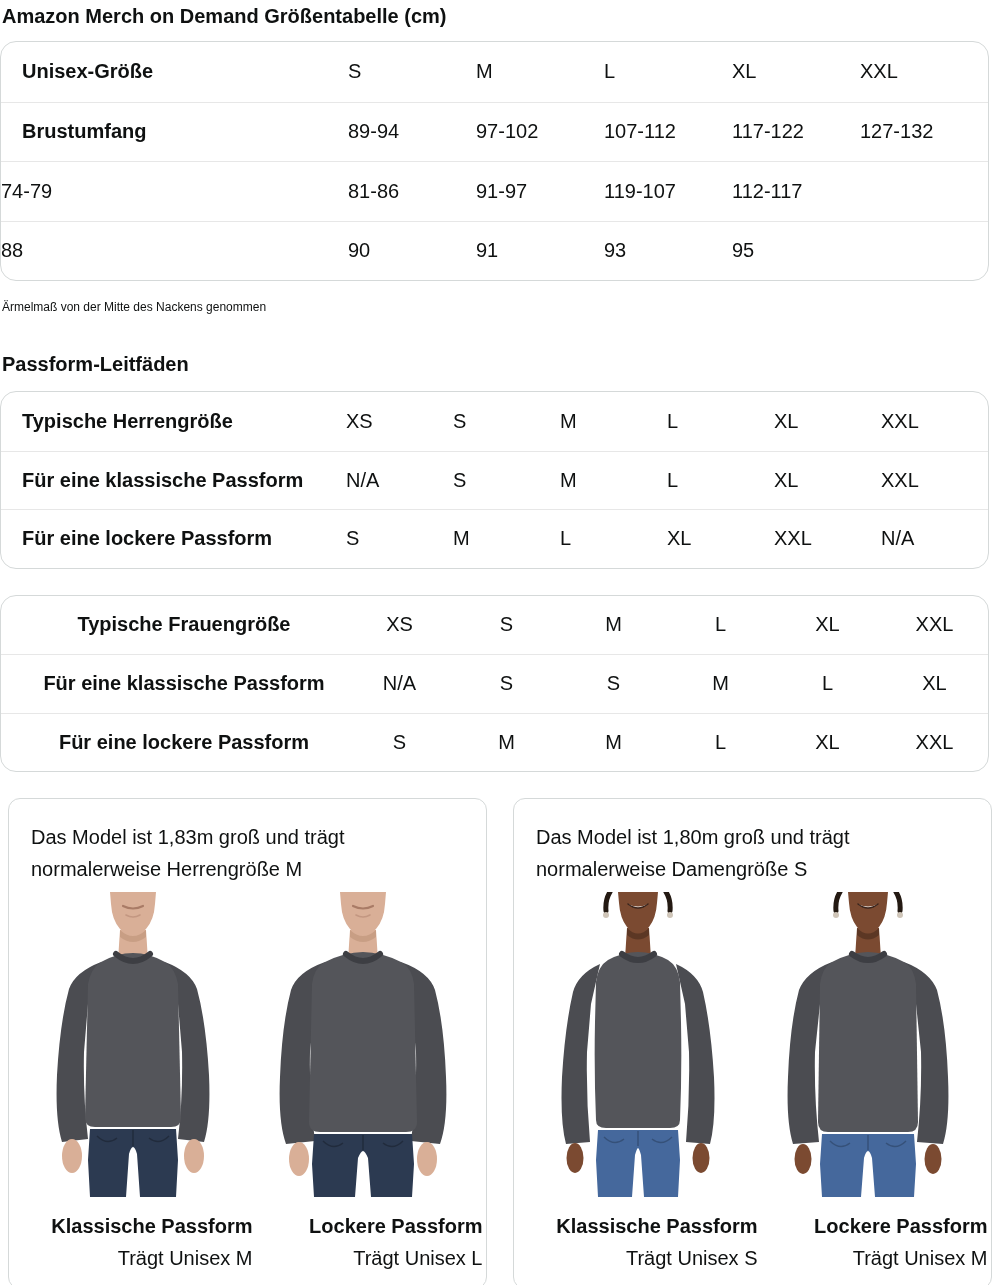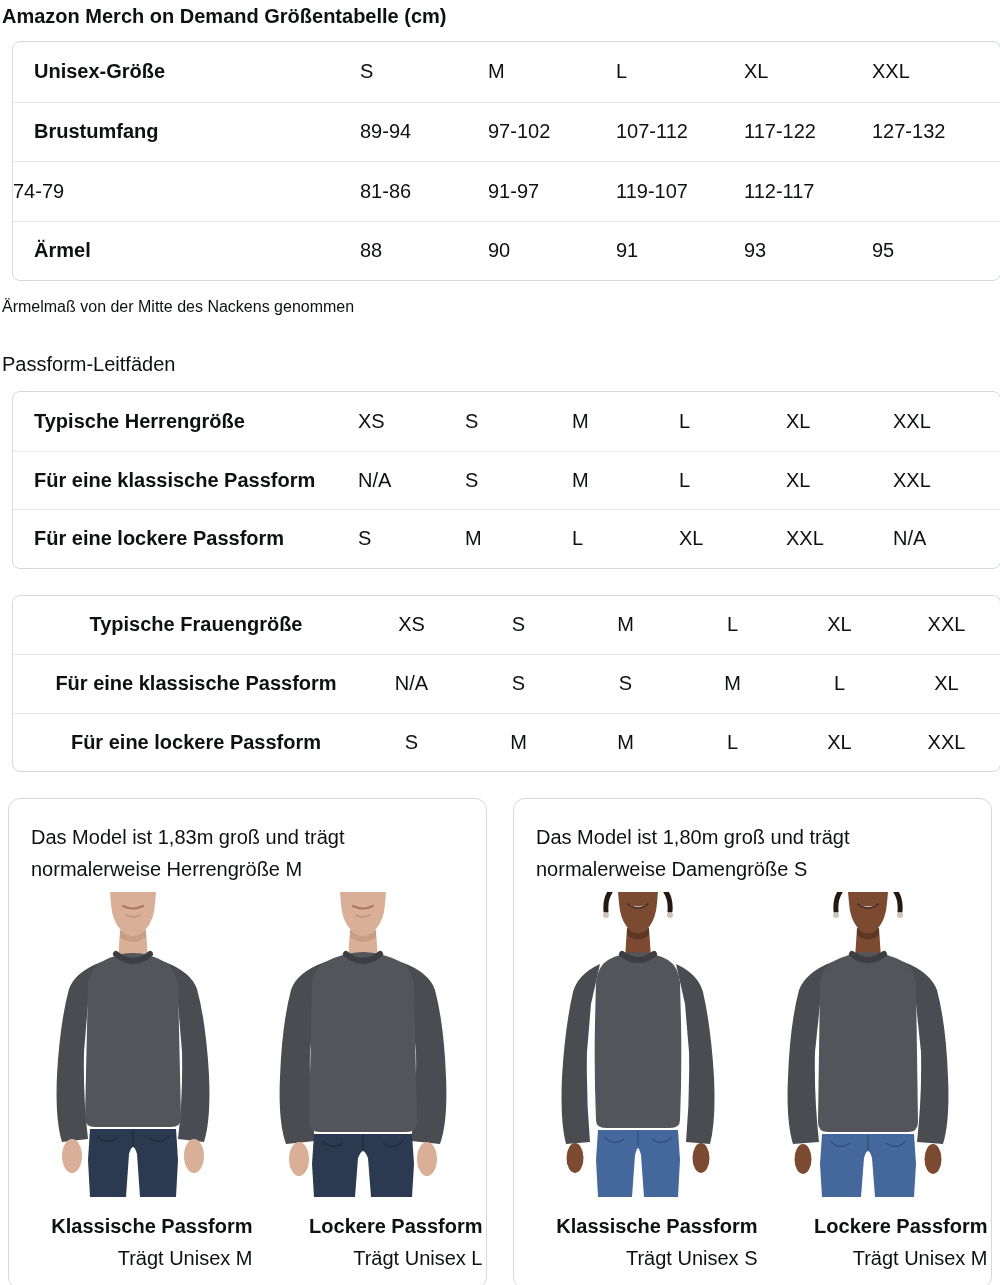--- a/index.html
+++ b/index.html
@@ -11,48 +11,48 @@
     color: var(--text, #0f1111);
   }
   .page-title {
     margin: 3px 8px 0 2px;
     font-size: 20px;
     line-height: 26px;
     font-weight: 700;
   }
   
   .chart-table {
-    margin-left: 12px;
+    margin-left: 0;
     width: 989px;
     border: 1px solid var(--border, #d5d9d9);
-    border-radius: 8px;
+    border-radius: 16px;
     background: #fff;
     overflow: hidden;
   }
   .size-table { margin-top: 12px; }
   .trow {
     display: grid;
     align-items: center;
     font-size: 20px;
   }
   .srow { grid-template-columns: 347px repeat(5, 1fr); height: 59.5px; }
   .frow { grid-template-columns: 345px repeat(6, 1fr); height: 58.5px; }
   .trow + .trow { border-top: 1px solid var(--divider, #e7e7e7); }
   .rlabel { padding-left: 21px; font-weight: 700; }
   .cell { font-weight: 400; }
   .footnote {
     margin: 16px 0 0 2px;
-    font-size: 16px;
+    font-size: 12px;
     line-height: 20px;
   }
   .section-heading {
     margin: 34px 0 0 2px;
     font-size: 20px;
     line-height: 26px;
-    font-weight: 400;
+    font-weight: 700;
   }
   .fit-table-1 { margin-top: 14px; }
   .fit-table-2 { margin-top: 26px; text-align: center; }
   
   .cards {
     display: flex;
     gap: 26px;
     margin: 26px 8px 0 8px;
   }
   .card {
@@ -122,21 +122,20 @@
     <div class="cell">127-132</div>
   </div>
   <div class="trow srow">
     <div class="cell">74-79</div>
     <div class="cell">81-86</div>
     <div class="cell">91-97</div>
     <div class="cell">119-107</div>
     <div class="cell">112-117</div>
   </div>
   <div class="trow srow">
-    <div class="rlabel">Ärmel</div>
     <div class="cell">88</div>
     <div class="cell">90</div>
     <div class="cell">91</div>
     <div class="cell">93</div>
     <div class="cell">95</div>
   </div>
 </div>
 
 <div class="footnote">Ärmelmaß von der Mitte des Nackens genommen</div>
 

